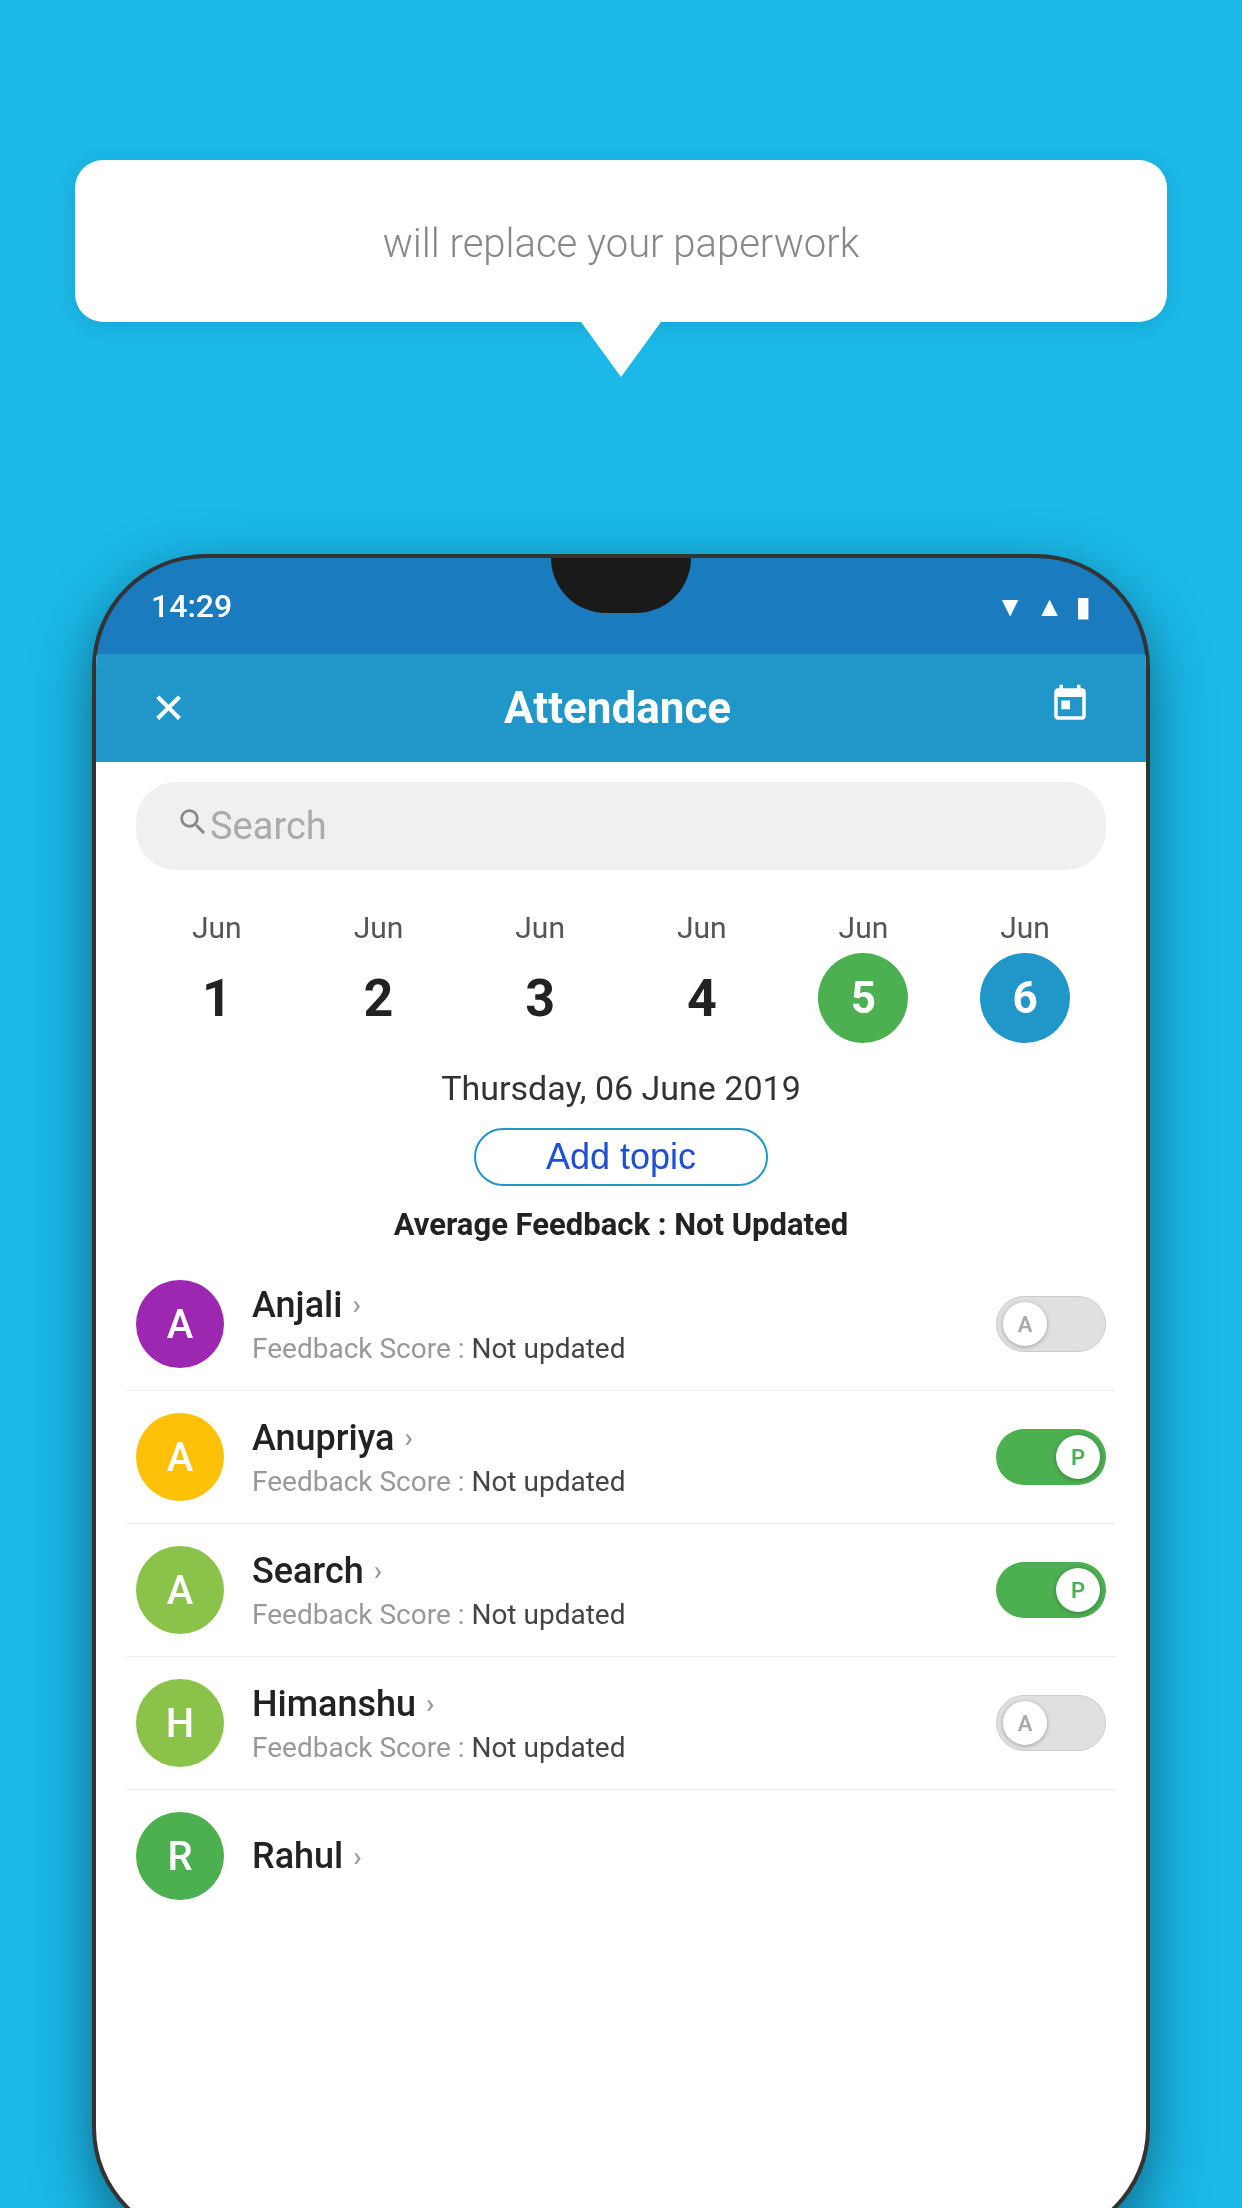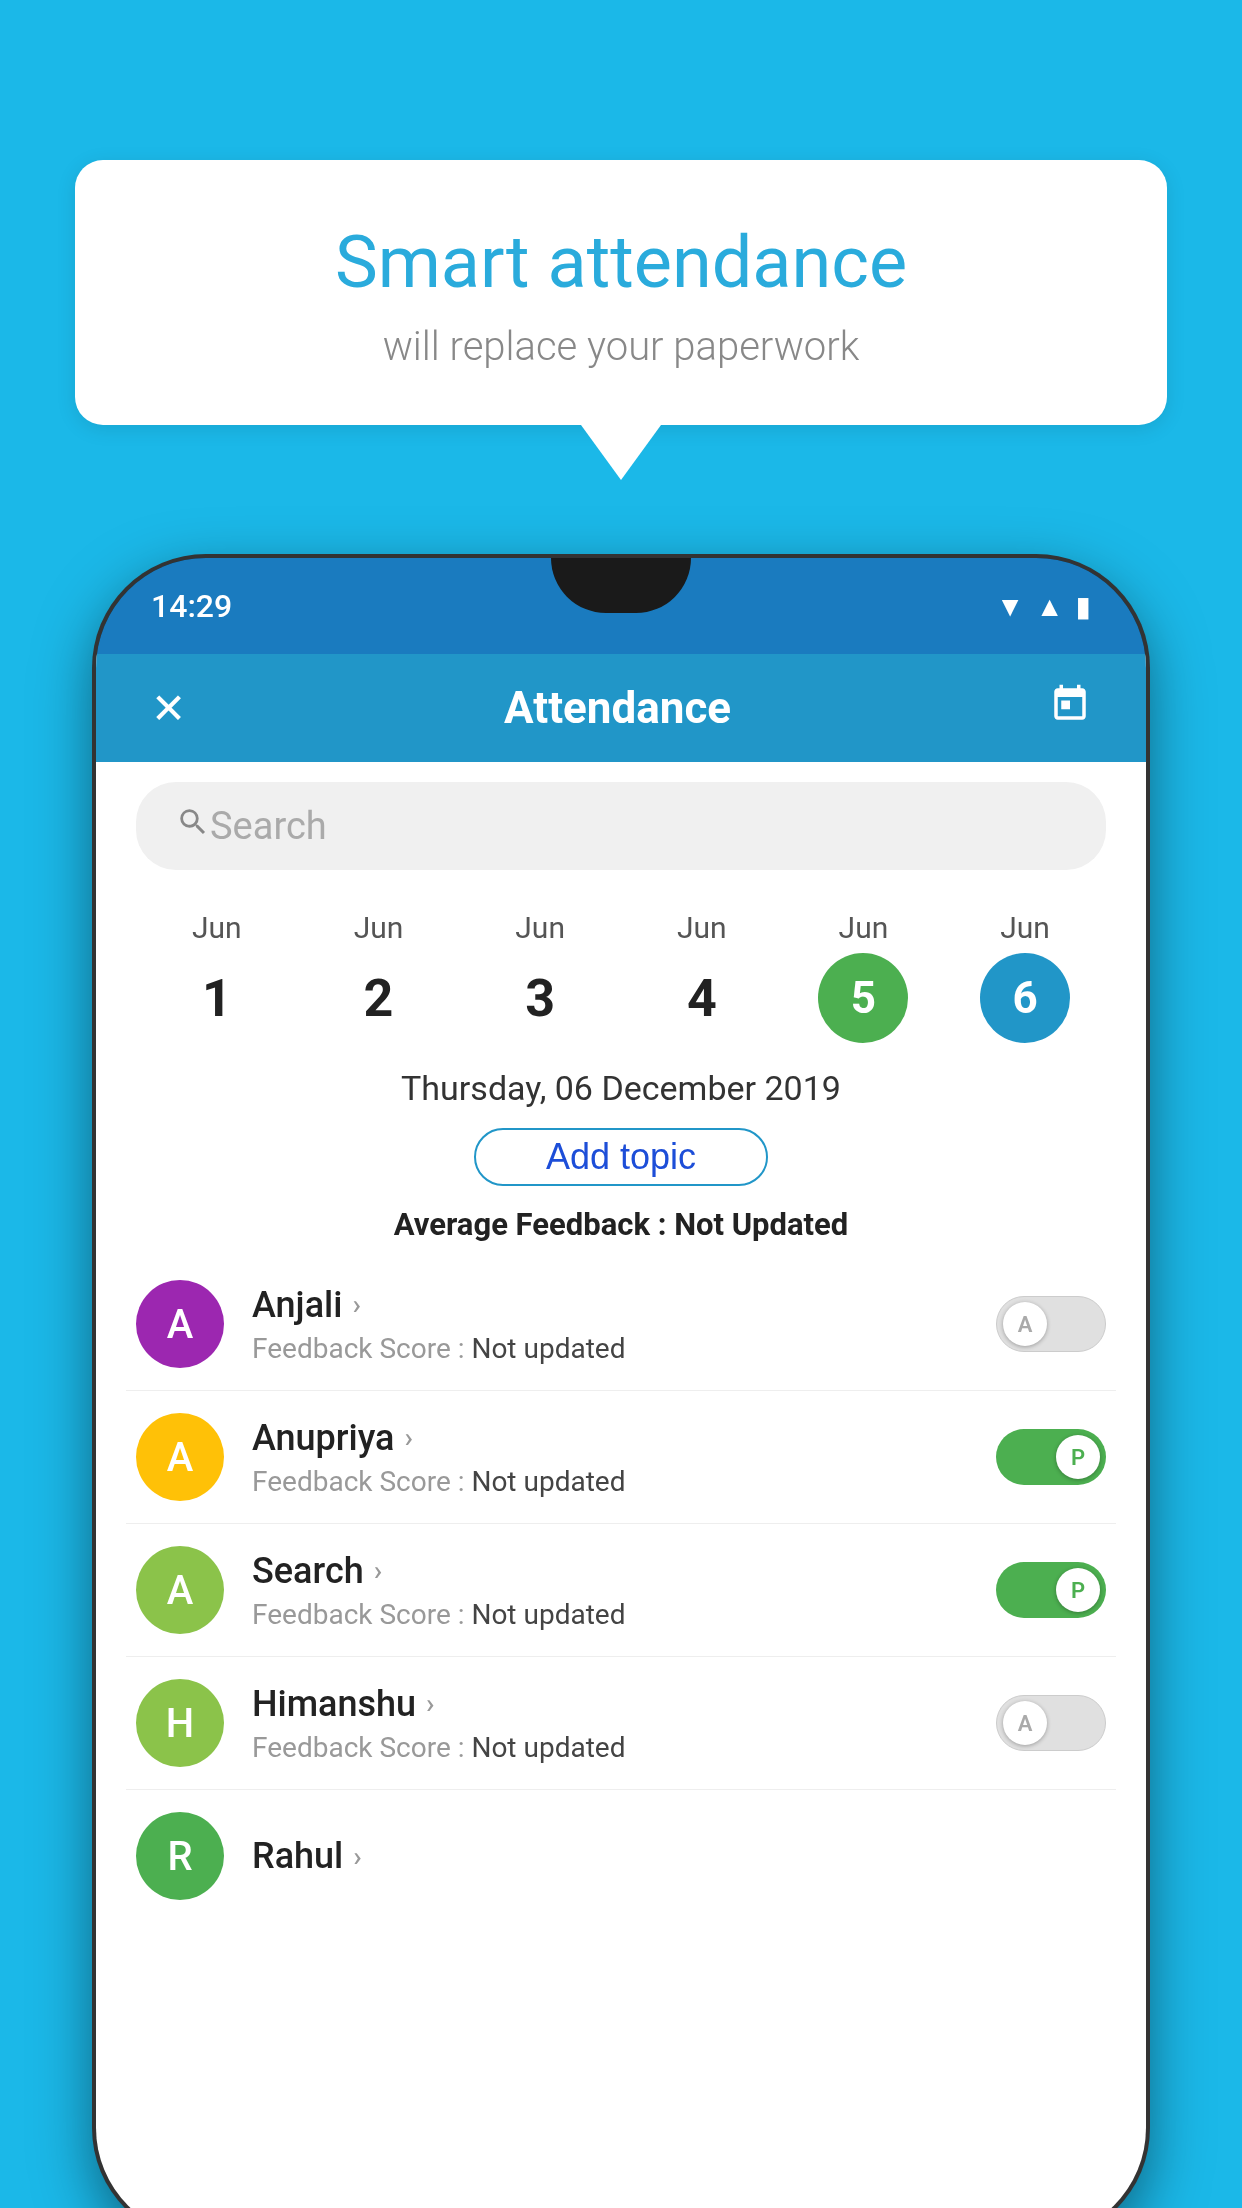--- a/index.html
+++ b/index.html
@@ -329,21 +329,20 @@
     }
     .toggle.on .toggle-knob {
       color: #4CAF50;
     }
   </style>
 </head>
 <body>
 
 <div class="speech-bubble-wrap">
   <div class="speech-bubble">
-    <div class="speech-bubble-title">Smart attendance</div>
     <div class="speech-bubble-sub">will replace your paperwork</div>
   </div>
   <div class="speech-bubble-pointer"></div>
 </div>
 
 <div class="phone-frame">
 
   <div class="phone-status-bar">
     <div class="phone-notch"></div>
     <div class="status-time">14:29</div>
@@ -397,21 +396,21 @@
       <div class="date-item">
         <span class="date-month">Jun</span>
         <span class="date-day today">5</span>
       </div>
       <div class="date-item">
         <span class="date-month">Jun</span>
         <span class="date-day selected">6</span>
       </div>
     </div>
 
-    <div class="selected-date-label">Thursday, 06 December 2019</div>
+    <div class="selected-date-label">Thursday, 06 June 2019</div>
 
     <div class="add-topic-wrap">
       <button class="add-topic-btn">Add topic</button>
     </div>
 
     <div class="avg-feedback">
       <span>Average Feedback :</span>
       <span>Not Updated</span>
     </div>
 

